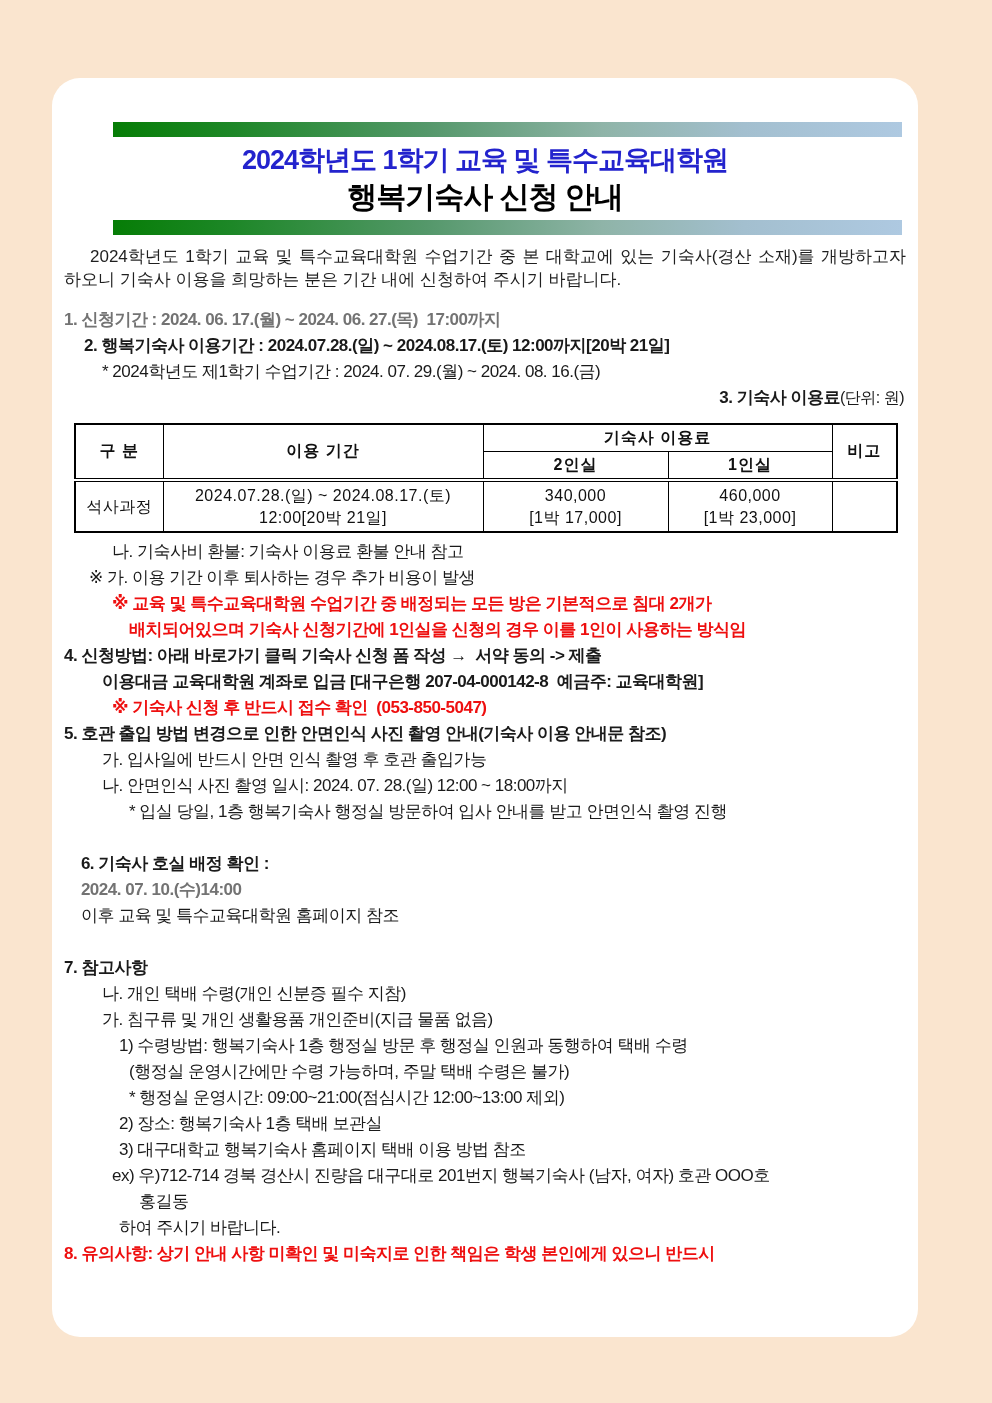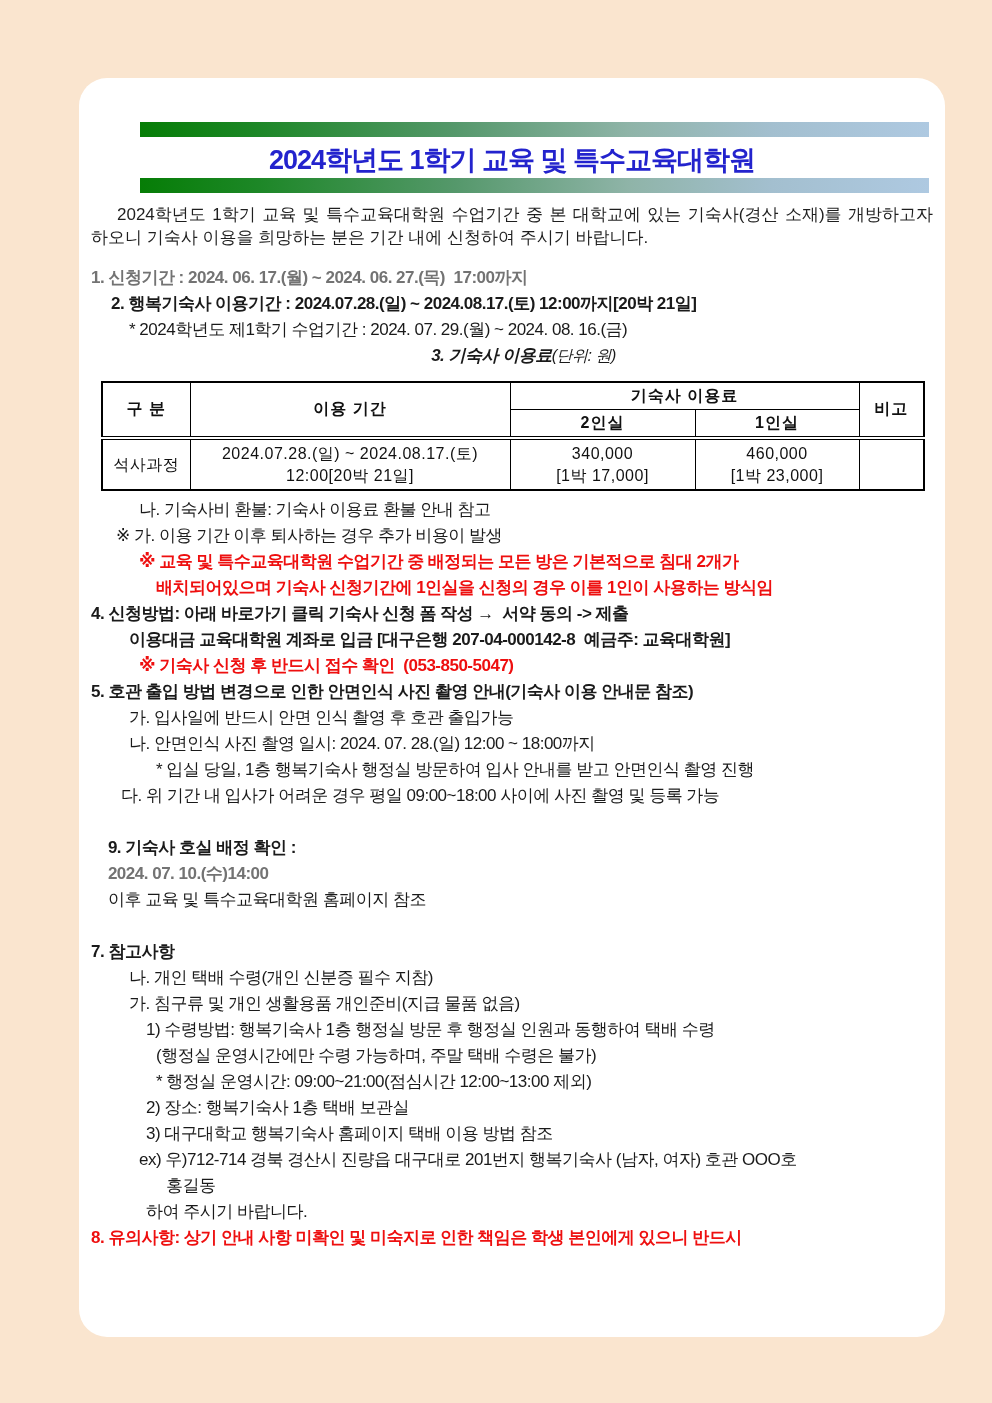--- a/index.html
+++ b/index.html
@@ -3,21 +3,21 @@
 <meta charset="utf-8">
 <style>
   html,body { margin:0; padding:0; }
   body {
     width:992px; height:1403px;
     background:#fae5cf;
     font-family:"Liberation Sans","DejaVu Sans",sans-serif;
     position:relative;
   }
   .sheet {
-    position:absolute; left:79px; top:78px;
+    position:absolute; left:52px; top:78px;
     width:866px; height:1259px;
     background:#ffffff;
     border-radius:28px;
     box-sizing:border-box;
     padding:0 12px;
     overflow:hidden;
   }
   .bar {
     height:15px; margin-left:49px; width:789px;
     background:linear-gradient(90deg,#067d06 0%,#1d8727 15%,#55986b 40%,#8fb4a8 62%,#a3bfcf 80%,#aec9e1 100%);
@@ -47,21 +47,21 @@
   .red { color:#ee0f0f; }
   .mt16 { margin-top:16px; }
   .p20 { padding-left:20px; }
   .p25 { padding-left:25px; }
   .p30 { padding-left:30px; }
   .p38 { padding-left:38px; }
   .p48 { padding-left:48px; }
   .p55 { padding-left:55px; }
   .p65 { padding-left:65px; }
   .p75 { padding-left:75px; }
-  .row-flex { display:flex; justify-content:center; align-items:baseline;font-style:italic; }
+  .row-flex { display:flex; justify-content:flex-end; align-items:baseline; }
   .unit { font-weight:normal; font-size:16px; color:#1a1a1a; padding-right:2px; }
 
   table.tbl {
     width:822px; margin:12px 0 6px 10px;
     border-collapse:collapse; table-layout:fixed;
     border:2px solid #000;
   }
   .tbl th, .tbl td {
     border:1px solid #000;
     text-align:center; vertical-align:middle;
@@ -77,20 +77,21 @@
   .c-room1 { width:164px; }
   .c-bigo { width:65px; }
 </style>
 </head>
 <body>
 
 <div class="sheet">
 
   <div class="bar bar1"></div>
   <div class="title1">2024학년도 1학기 교육 및 특수교육대학원</div>
+  <div class="title2">행복기숙사 신청 안내</div>
   <div class="bar"></div>
 
   <p class="intro">2024학년도 1학기 교육 및 특수교육대학원 수업기간 중 본 대학교에 있는 기숙사(경산 소재)를 개방하고자 하오니 기숙사 이용을 희망하는 분은 기간 내에 신청하여 주시기 바랍니다.</p>
 
   <div class="line b blue mt16">1. 신청기간 : 2024. 06. 17.(월) ~ 2024. 06. 27.(목)  17:00까지</div>
   <div class="line b p20">2. 행복기숙사 이용기간 : 2024.07.28.(일) ~ 2024.08.17.(토) 12:00까지[20박 21일]</div>
   <div class="line p38">* 2024학년도 제1학기 수업기간 : 2024. 07. 29.(월) ~ 2024. 08. 16.(금)</div>
   <div class="line row-flex p25">
     <span class="b">3. 기숙사 이용료</span>
     <span class="unit">(단위: 원)</span>
@@ -134,24 +135,23 @@
   <div class="line b red p65">배치되어있으며 기숙사 신청기간에 1인실을 신청의 경우 이를 1인이 사용하는 방식임</div>
 
   <div class="line b">4. 신청방법: 아래 바로가기 클릭 기숙사 신청 폼 작성 →  서약 동의 -&gt; 제출</div>
   <div class="line b p38">이용대금 교육대학원 계좌로 입금 [대구은행 207-04-000142-8  예금주: 교육대학원]</div>
   <div class="line b red p48">※ 기숙사 신청 후 반드시 접수 확인  (053-850-5047)</div>
 
   <div class="line b">5. 호관 출입 방법 변경으로 인한 안면인식 사진 촬영 안내(기숙사 이용 안내문 참조)</div>
   <div class="line p38">가. 입사일에 반드시 안면 인식 촬영 후 호관 출입가능</div>
   <div class="line p38">나. 안면인식 사진 촬영 일시: 2024. 07. 28.(일) 12:00 ~ 18:00까지</div>
   <div class="line p65">* 입실 당일, 1층 행복기숙사 행정실 방문하여 입사 안내를 받고 안면인식 촬영 진행</div>
-  <div class="line p30">다. 위 기간 내 입사가 어려운 경우 평일 09:00~18:00 사이에 사진 촬영 및 등록 가능</div>
 
   <div class="line">
-    <span class="b">9. 기숙사 호실 배정 확인 : </span>
+    <span class="b">6. 기숙사 호실 배정 확인 : </span>
     <span class="b blue">2024. 07. 10.(수)14:00</span>
     <span>이후 교육 및 특수교육대학원 홈페이지 참조</span>
   </div>
 
   <div class="line b">7. 참고사항</div>
   <div class="line p38">나. 개인 택배 수령(개인 신분증 필수 지참)</div>
   <div class="line p38">가. 침구류 및 개인 생활용품 개인준비(지급 물품 없음)</div>
   <div class="line p55">1) 수령방법: 행복기숙사 1층 행정실 방문 후 행정실 인원과 동행하여 택배 수령</div>
   <div class="line p65">(행정실 운영시간에만 수령 가능하며, 주말 택배 수령은 불가)</div>
   <div class="line p65">* 행정실 운영시간: 09:00~21:00(점심시간 12:00~13:00 제외)</div>

